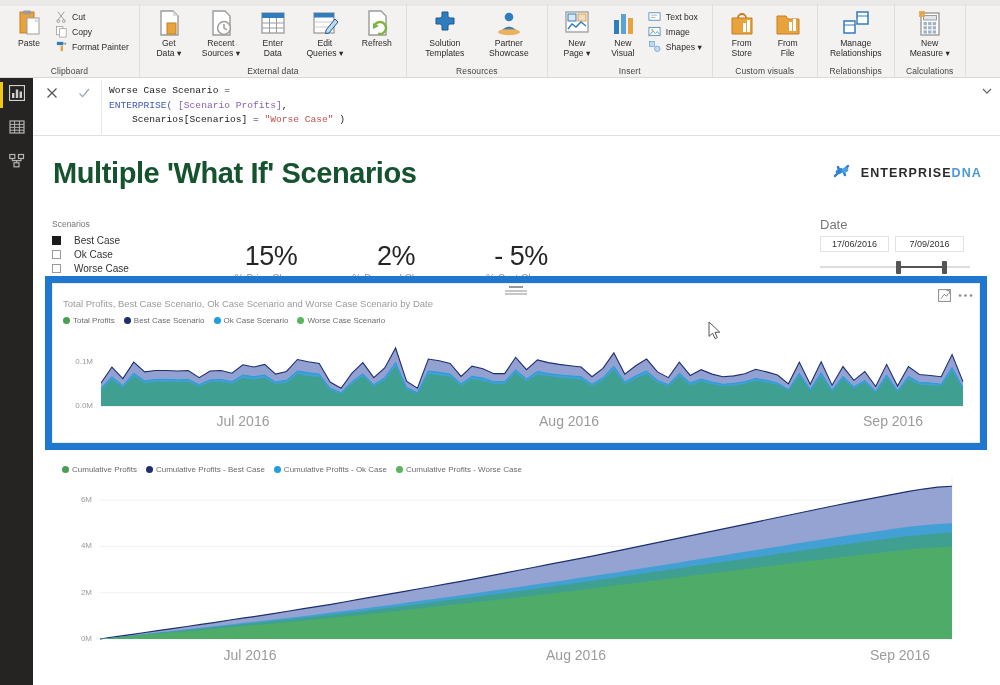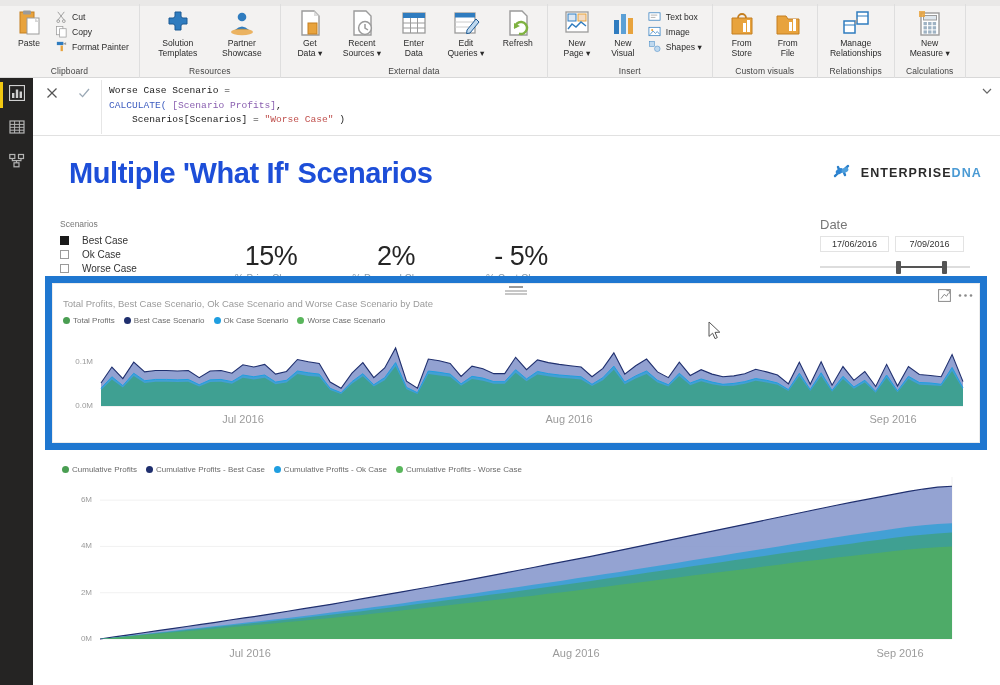--- a/index.html
+++ b/index.html
@@ -91,33 +91,33 @@
   .canvas {
     position:absolute; left:33px; top:137px; width:967px; height:548px;
     background:#ffffff;
   }
   .report-page {
     position:absolute; left:3px; top:0px; width:960px; height:548px;
     background:#ffffff;
   }
 
   .report-title {
-    position:absolute; left:33px; top:20px;
-    font-size:29px; font-weight:bold; color:#1d4ed8; letter-spacing:-0.4px;
+    position:absolute; left:17px; top:20px;
+    font-size:29px; font-weight:bold; color:#14532d; letter-spacing:-0.4px;
   }
   .brand {
     position:absolute; right:14px; top:25px; display:flex; align-items:center; gap:7px;
   }
   .brand-text { font-size:12.5px; font-weight:bold; letter-spacing:1.1px; }
   .brand-text .b1 { color:#2b2b2b; }
   .brand-text .b2 { color:#4a9ad4; }
 
   
   .slicer {
-    position:absolute; left:24px; top:82px; width:130px;
+    position:absolute; left:16px; top:82px; width:130px;
   }
   .slicer-title { font-size:8.5px; color:#777; margin-bottom:4px; }
   .slicer-row { display:flex; align-items:center; gap:13px; height:14px; cursor:pointer; }
   .cb {
     width:9px; height:9px; border:1px solid #9a9a9a; background:#fff; flex:none;
   }
   .cb.checked { background:#1a1a1a; border-color:#1a1a1a; }
   .slicer-lbl { font-size:10px; color:#333; }
 
   
@@ -158,21 +158,21 @@
   .vis-handle i:nth-child(1) { background:#9a9a9a; width:14px; margin:0 auto; }
   .vis-icons { position:absolute; right:6px; top:5px; display:flex; align-items:center; gap:7px; }
   .vis-ic { cursor:pointer; color:#777; display:flex; align-items:center;}
   .vis-title { position:absolute; left:10px; top:14px; font-size:9.5px; color:#9b9b9b; }
   .vis-legend { position:absolute; left:10px; top:32px; display:flex; gap:9px; align-items:flex-end; }
   .lg-item { display:flex; align-items:center; gap:3px; }
   .lg-dot { width:7px; height:7px; border-radius:50%; flex:none; }
   .lg-tx { font-size:8px; color:#6b6b6b; white-space:nowrap; }
 
   .axis-y { position:absolute; font-size:8px; color:#9b9b9b; text-align:right; }
-  .axis-x { position:absolute; font-size:11px; color:#9b9b9b; text-align:center; }
+  .axis-x { position:absolute; font-size:14px; color:#9b9b9b; text-align:center; }
 
   .cursor-arrow { position:absolute; pointer-events:none; }
 </style>
 </head>
 <body>
 
 <div id="app">
 
   <div class="ribbon">
     <div class="ribbon-topstrip"></div>
@@ -220,45 +220,20 @@
                   </svg>
                 </span>
                 <span>Format Painter</span>
               </div>
             </div>
           </div>
           <div class="rb-label">Clipboard</div>
         </div>
         <div class="rb-group">
           <div class="rb-items">
-            <div class="rb-btn wide xwide">
-              <span class="ic">
-                <svg width="28" height="28" viewBox="0 0 28 28">
-                  <path d="M11 3 h6 v4 a2 2 0 0 0 2 2 h4 v6 h-4 a2 2 0 0 0-2 2 v4 h-6 v-4 a2 2 0 0 0-2-2 H5 V9 h4 a2 2 0 0 0 2-2 Z" fill="#2f7cbf" stroke="#1d5a94"></path>
-                </svg>
-              </span>
-              <span class="tx">Solution
-Templates</span>
-            </div>
-            <div class="rb-btn wide xwide">
-              <span class="ic">
-                <svg width="28" height="28" viewBox="0 0 28 28">
-                  <circle cx="14" cy="8" r="4.3" fill="#2f7cbf"></circle>
-                  <path d="M7 21 q7-7 14 0 z" fill="#2f7cbf"></path>
-                  <ellipse cx="14" cy="23" rx="11" ry="3.2" fill="#e8a33d" opacity="0.8"></ellipse>
-                </svg>
-              </span>
-              <span class="tx">Partner
-Showcase</span>
-            </div>
-          </div>
-          <div class="rb-label">Resources</div>
-        </div>
-        <div class="rb-group">
-          <div class="rb-items">
             <div class="rb-btn">
               <span class="ic">
                 <svg width="28" height="28" viewBox="0 0 28 28">
                   <path d="M6 2 L18 2 L23 7 L23 26 L6 26 Z" fill="#ffffff" stroke="#9b9b9b" stroke-width="1.4"></path>
                   <polygon points="18,2 23,7 18,7" fill="#dcdcdc"></polygon>
                   <rect x="12" y="14" width="9" height="11" fill="#e8a33d" stroke="#c47f20"></rect>
                 </svg>
               </span>
               <span class="tx">Get
 Data ▾</span>
@@ -306,20 +281,45 @@
                 <svg width="28" height="28" viewBox="0 0 28 28">
                   <path d="M6 2 L18 2 L23 7 L23 26 L6 26 Z" fill="#ffffff" stroke="#9b9b9b" stroke-width="1.4"></path>
                   <path d="M11 19 A6 6 0 1 1 15 24.6" fill="none" stroke="#7fb241" stroke-width="2.4"></path>
                   <polygon points="10,14 16,17 10,20" fill="#7fb241"></polygon>
                 </svg>
               </span>
               <span class="tx">Refresh</span>
             </div>
           </div>
           <div class="rb-label">External data</div>
+        </div>
+        <div class="rb-group">
+          <div class="rb-items">
+            <div class="rb-btn wide xwide">
+              <span class="ic">
+                <svg width="28" height="28" viewBox="0 0 28 28">
+                  <path d="M11 3 h6 v4 a2 2 0 0 0 2 2 h4 v6 h-4 a2 2 0 0 0-2 2 v4 h-6 v-4 a2 2 0 0 0-2-2 H5 V9 h4 a2 2 0 0 0 2-2 Z" fill="#2f7cbf" stroke="#1d5a94"></path>
+                </svg>
+              </span>
+              <span class="tx">Solution
+Templates</span>
+            </div>
+            <div class="rb-btn wide xwide">
+              <span class="ic">
+                <svg width="28" height="28" viewBox="0 0 28 28">
+                  <circle cx="14" cy="8" r="4.3" fill="#2f7cbf"></circle>
+                  <path d="M7 21 q7-7 14 0 z" fill="#2f7cbf"></path>
+                  <ellipse cx="14" cy="23" rx="11" ry="3.2" fill="#e8a33d" opacity="0.8"></ellipse>
+                </svg>
+              </span>
+              <span class="tx">Partner
+Showcase</span>
+            </div>
+          </div>
+          <div class="rb-label">Resources</div>
         </div>
         <div class="rb-group">
           <div class="rb-items">
             <div class="rb-btn">
               <span class="ic">
                 <svg width="28" height="28" viewBox="0 0 28 28">
                   <rect x="3" y="3" width="22" height="20" fill="#ffffff" stroke="#9b9b9b" stroke-width="1.3"></rect>
                   <rect x="5" y="5" width="8" height="7" fill="#dce8f4" stroke="#2f7cbf"></rect>
                   <rect x="15" y="5" width="8" height="7" fill="#f3dcc5" stroke="#e8a33d"></rect>
                   <polyline points="5,20 9,15 13,18 18,13 23,17" fill="none" stroke="#2f7cbf" stroke-width="1.4"></polyline>
@@ -500,21 +500,21 @@
       <div class="fx-btn">
         <span>
           <svg width="13" height="12" viewBox="0 0 13 12">
             <polyline points="1.5,6.5 4.6,9.6 11,2" fill="none" stroke="#9aa8b5" stroke-width="1.3"></polyline>
           </svg>
         </span>
       </div>
     </div>
     <div class="fx-sep"></div>
     <div class="fx-code"><span>Worse Case Scenario =</span>
-<span class="k-fn">CALCULATE(</span><span class="k-col"> [Scenario Profits]</span><span>,</span>
+<span class="k-fn">ENTERPRISE(</span><span class="k-col"> [Scenario Profits]</span><span>,</span>
 <span>    Scenarios[Scenarios] = </span><span class="k-str">"Worse Case"</span><span> )</span></div>
     <div class="fx-chev">
       <svg width="14" height="14" viewBox="0 0 14 14">
         <polyline points="3,5 7,9.2 11,5" fill="none" stroke="#666" stroke-width="1.2"></polyline>
       </svg>
     </div>
   </div>
 
   <div class="canvas">
     <div class="report-page">

